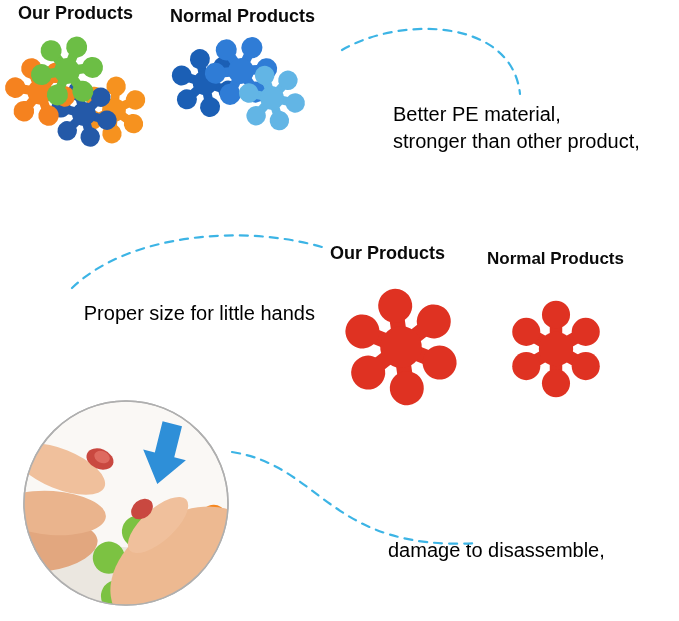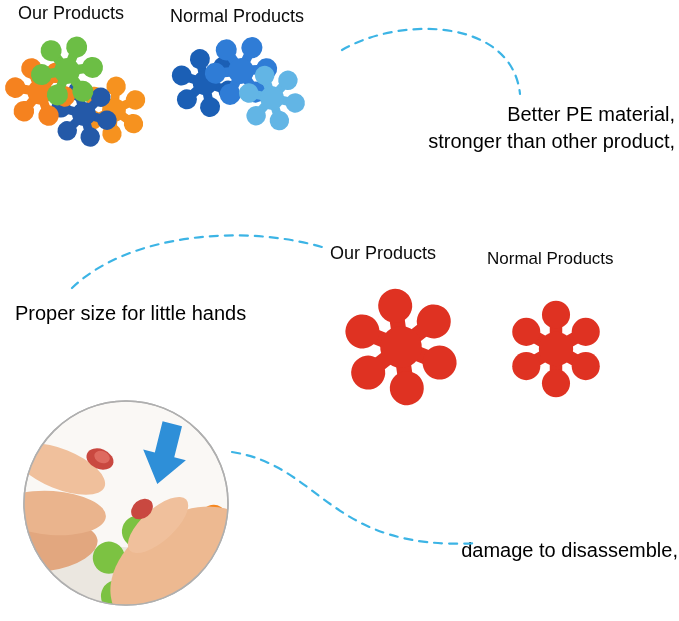--- a/index.html
+++ b/index.html
@@ -7,33 +7,34 @@
     width: 679px; height: 621px;
     position: relative;
     background: #ffffff;
     font-family: "Liberation Sans", sans-serif;
     color: #000;
     overflow: hidden;
   }
   .abs { position: absolute; }
   .product-label {
     position: absolute;
-    font-weight: 400;
+    font-weight: 700;
     font-size: 18px;
     color: #0a0a0a;
     white-space: nowrap;
   }
   .callout {
     position: absolute;
     font-weight: 400;
     font-size: 20px;
     line-height: 27px;
     color: #000;
+    text-align: right;
   }
-  .callout.center { text-align: right; }
+  .callout.center { text-align: left; }
   .flower { position: absolute; overflow: visible; }
   .connectors { pointer-events: none; }
 </style>
 </head>
 <body>
 
 <svg width="0" height="0" style="position:absolute" aria-hidden="true">
   <symbol id="flower" viewBox="-50 -50 100 100" overflow="visible">
     <g fill="currentColor" stroke="currentColor" stroke-linecap="round">
       <g stroke-width="12">

